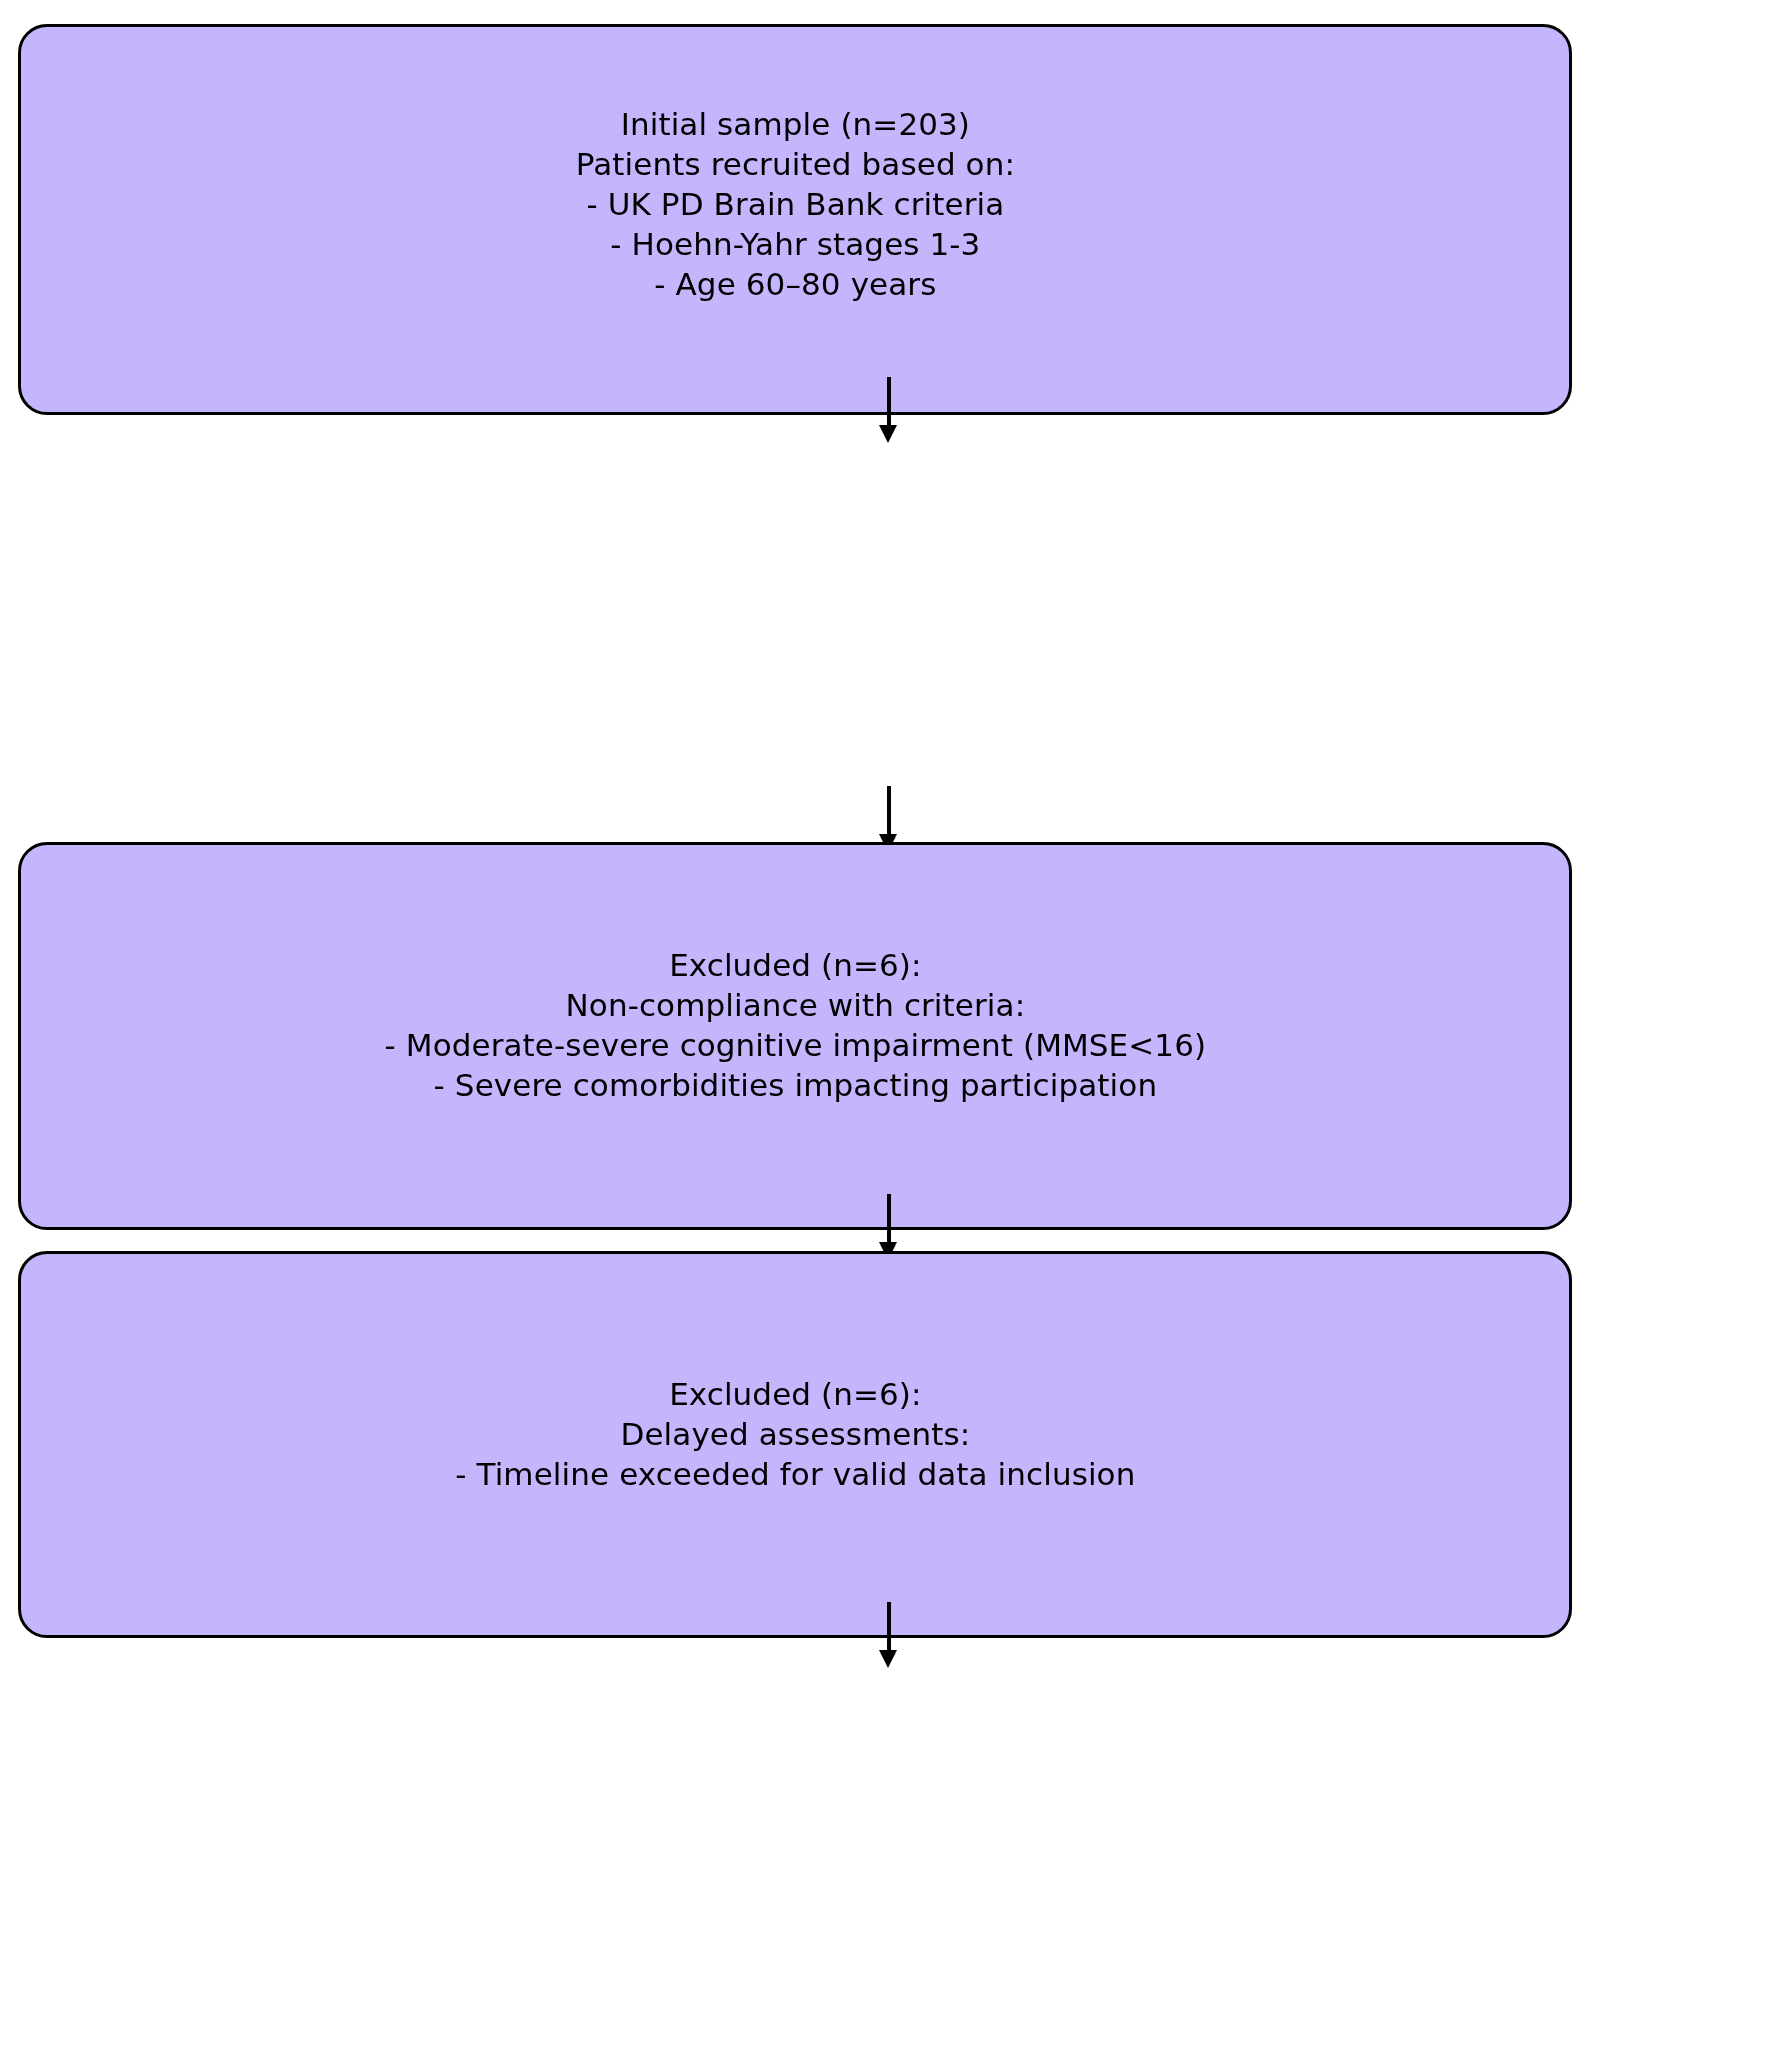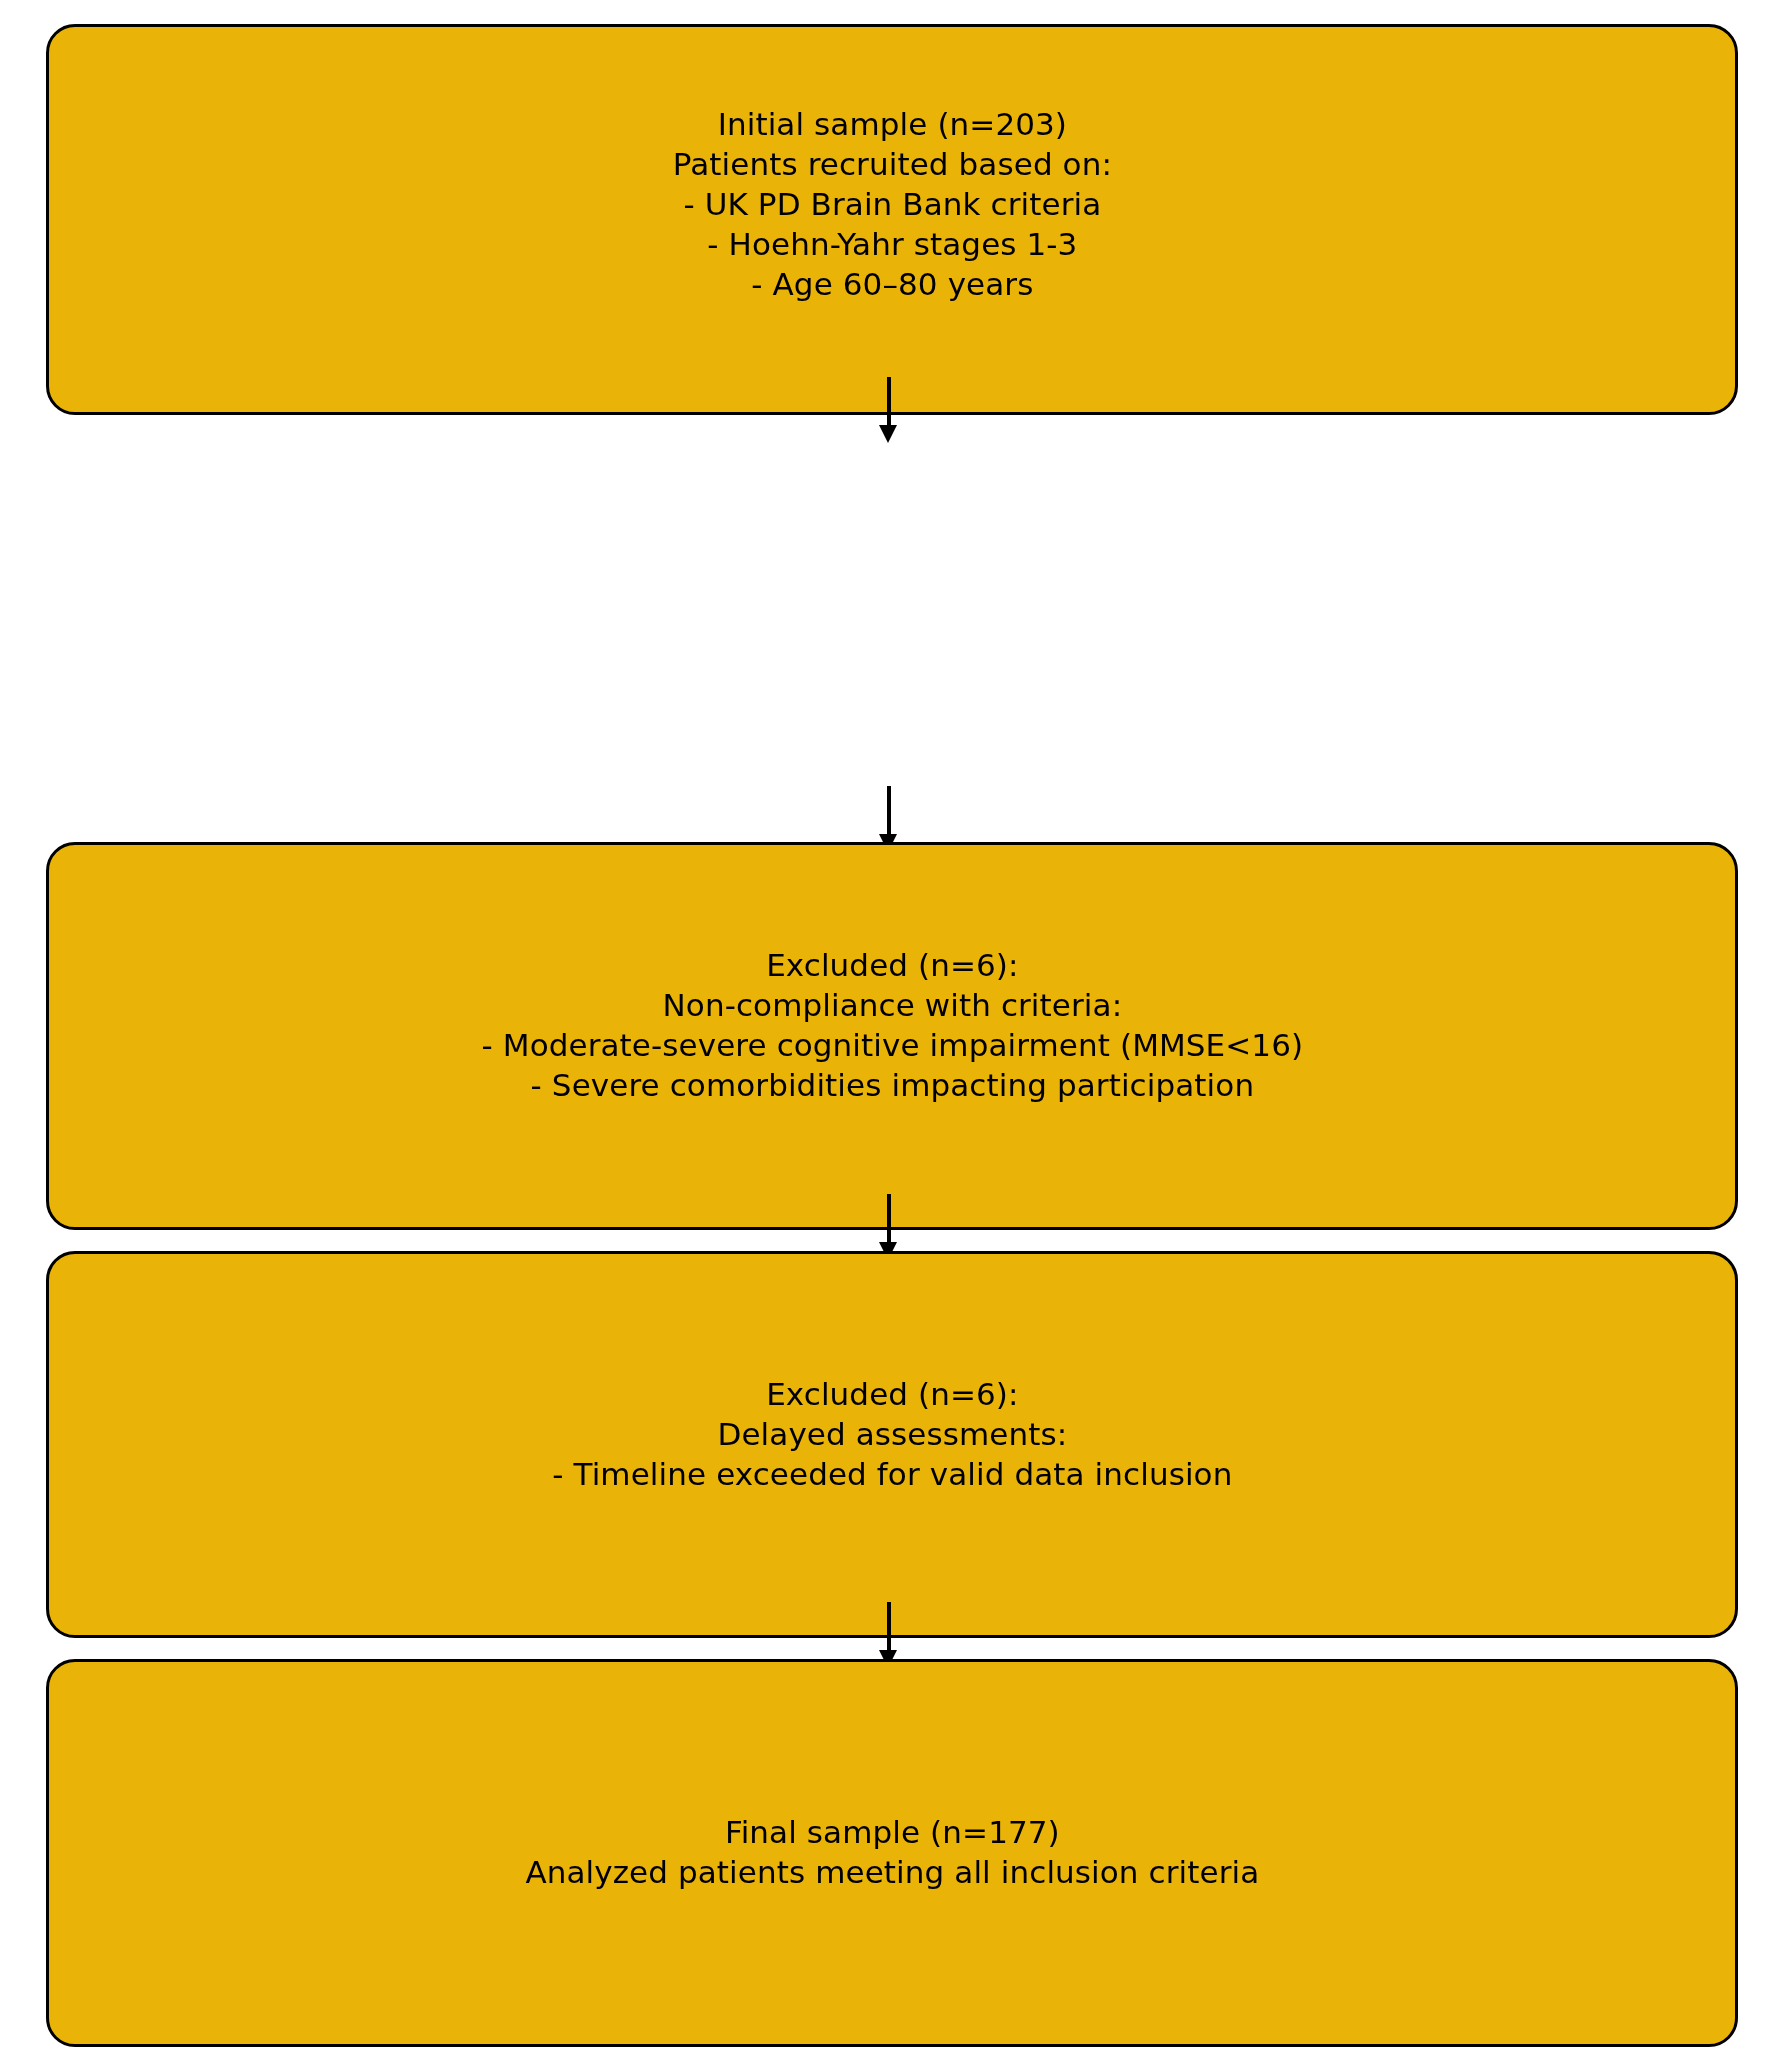--- a/index.html
+++ b/index.html
@@ -13,29 +13,28 @@
   #flowchart-root {
     position: relative;
     width: 1777px;
     height: 2066px;
     background: #ffffff;
     overflow: hidden;
   }
   .flow-box {
     position: absolute;
     left: 18.4px;
-    width: 1692px;
+    width: 1554px;
     box-sizing: border-box;
     border: 3.4px solid #000000;
     border-radius: 29px;
-    background: #eab308;
+    background: #c4b5fd;
     display: flex;
     align-items: center;
     justify-content: center;
-    margin-left: 28px;
   }
   #box-1 { top: 24px;   height: 391px; }
   #box-2 { top: 436px;  height: 386px; }
   #box-3 { top: 842px; height: 388px; }
   #box-4 { top: 1251px; height: 387px; }
   #box-5 { top: 1659px; height: 388px; }
 
   .box-text {
     text-align: center;
     font-size: 31px;
@@ -130,19 +129,15 @@
     <div class="box-text">Excluded (n=6):
 Delayed assessments:
 - Timeline exceeded for valid data inclusion</div>
   </div>
 
   <div class="connector" id="connector-4">
     <div class="shaft"></div>
     <div class="head"></div>
   </div>
 
-  <div class="flow-box" id="box-5">
-    <div class="box-text">Final sample (n=177)
-Analyzed patients meeting all inclusion criteria</div>
-  </div>
 
 </div>
 
 
 </body></html>

